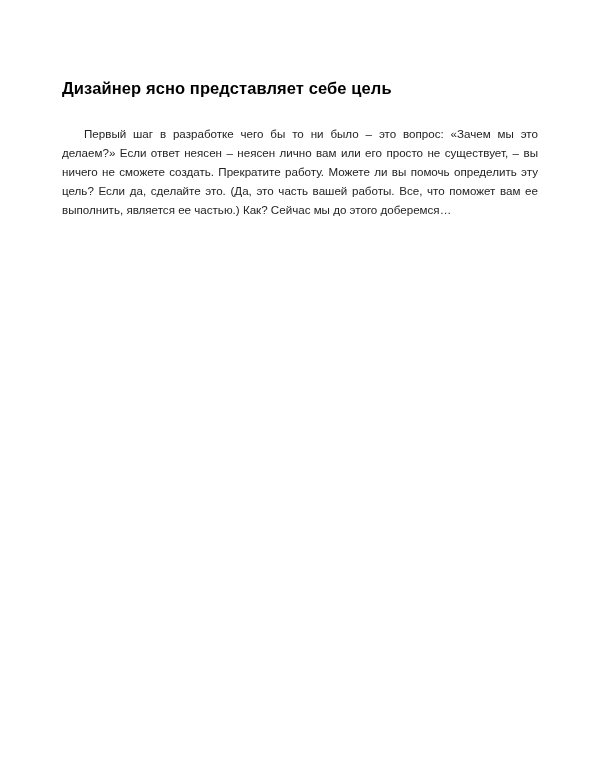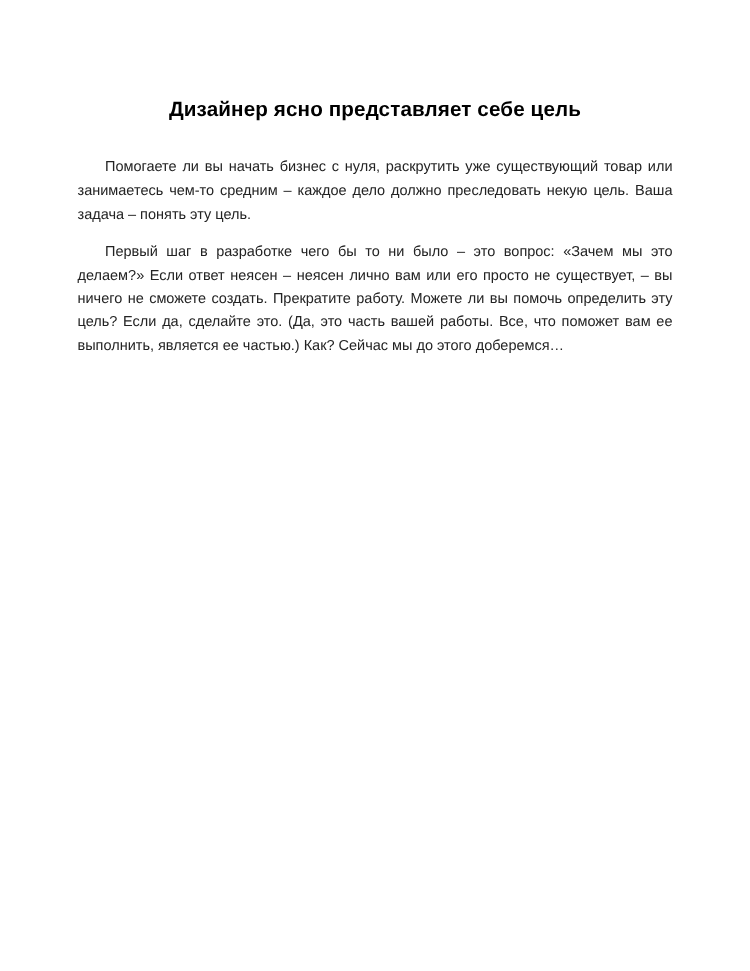--- a/index.html
+++ b/index.html
@@ -17,21 +17,21 @@
   .page {
     box-sizing: border-box;
     width: 600px;
     height: 777px;
     padding: 78px 62px 40px 62px;
     background: #ffffff;
   }
   .doc-title {
     font-size: 16.5px;
     font-weight: bold;
-    text-align: center;
+    text-align: left;
     letter-spacing: 0.1px;
     color: #000000;
     margin: 0 0 26px 0;
     line-height: 1.3;
   }
   .para {
     font-size: 11.6px;
     line-height: 1.62;
     text-align: justify;
     text-justify: inter-word;
@@ -41,15 +41,14 @@
   }
   .para + .para {
     margin-top: 11px;
   }
 </style>
 </head>
 <body>
 
 <div class="page">
   <h1 class="doc-title">Дизайнер ясно представляет себе цель</h1>
-  <p class="para">Помогаете ли вы начать бизнес с нуля, раскрутить уже существующий товар или занимаетесь чем-то средним – каждое дело должно преследовать некую цель. Ваша задача – понять эту цель.</p>
   <p class="para">Первый шаг в разработке чего бы то ни было – это вопрос: «Зачем мы это делаем?» Если ответ неясен – неясен лично вам или его просто не существует, – вы ничего не сможете создать. Прекратите работу. Можете ли вы помочь определить эту цель? Если да, сделайте это. (Да, это часть вашей работы. Все, что поможет вам ее выполнить, является ее частью.) Как? Сейчас мы до этого доберемся…</p>
 </div>
 
 </body></html>

